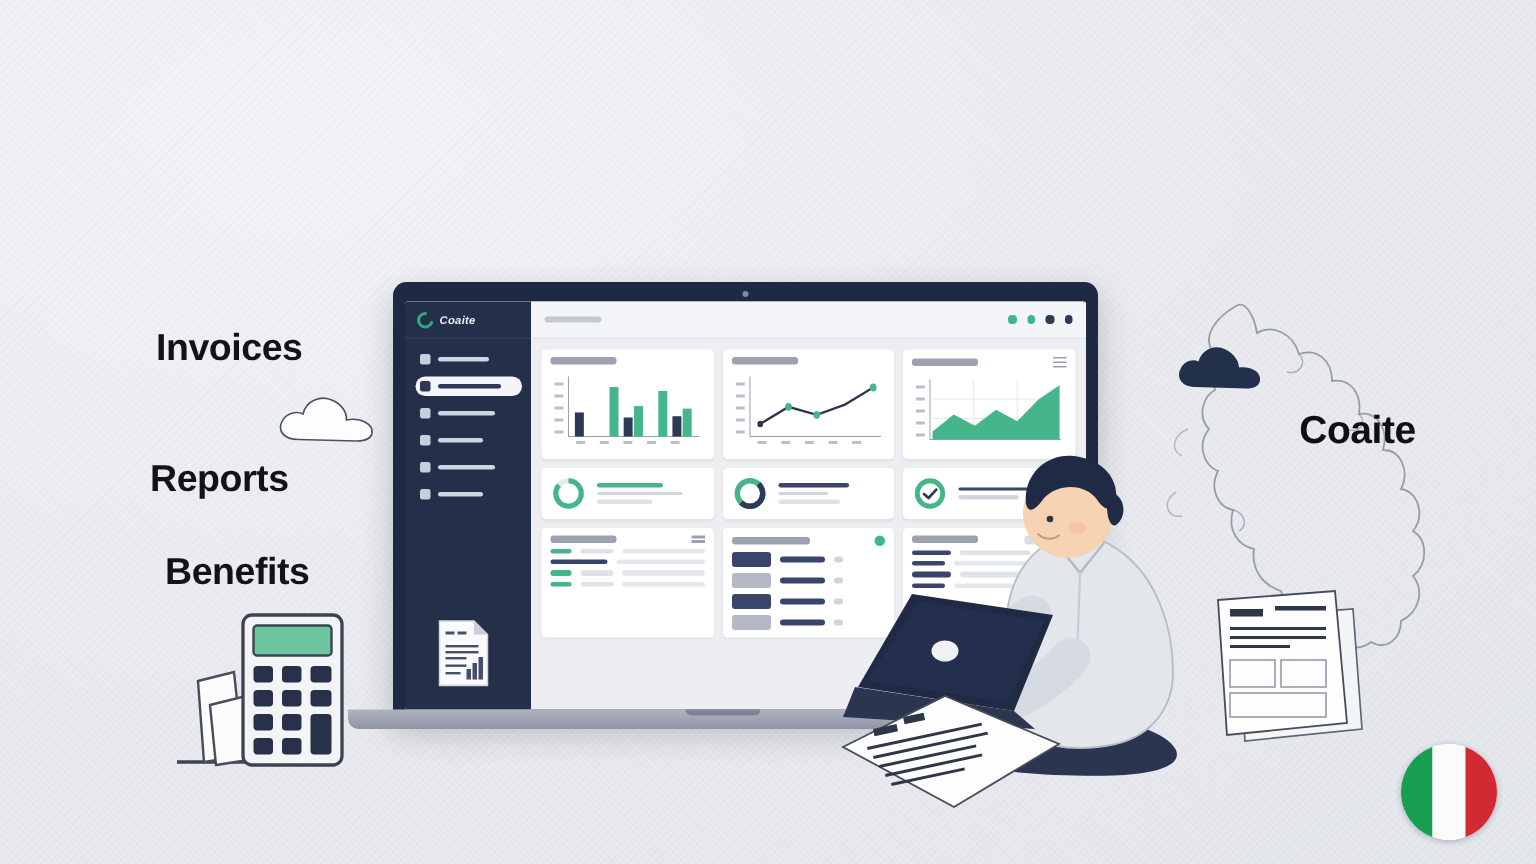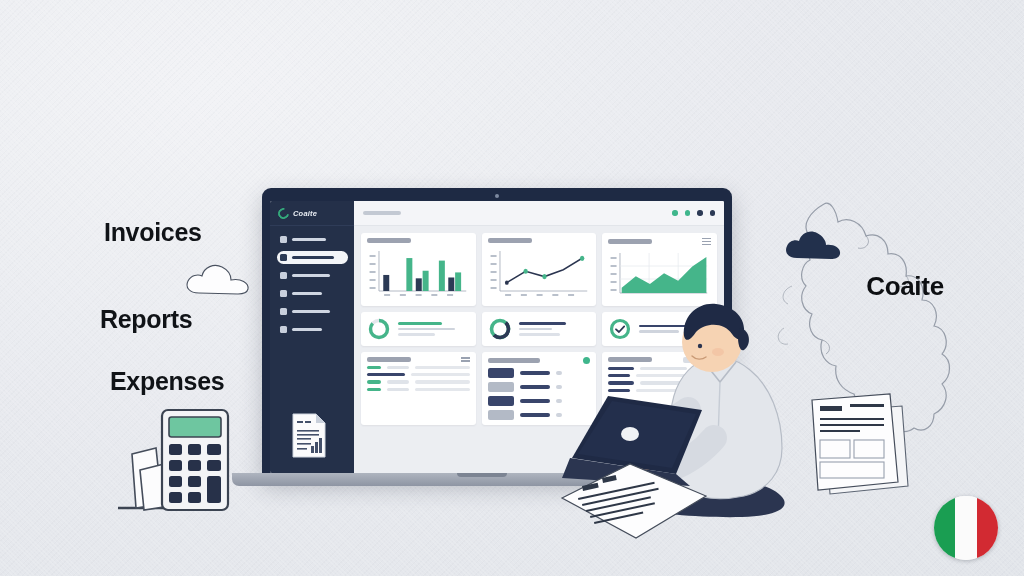--- a/index.html
+++ b/index.html
@@ -168,21 +168,21 @@
 
   <div class="right-text">
     <span>Coaite</span><br>
   </div>
 
   <div class="title">
   </div>
 
   <div class="side-label" id="lbl-invoices">Invoices</div>
   <div class="side-label" id="lbl-expenses">Reports</div>
-  <div class="side-label" id="lbl-reports">Expenses</div>
+  <div class="side-label" id="lbl-reports">Benefits</div>
 
   <svg class="cloud-small" viewBox="0 0 70 34">
     <path d="M16 32 C6 32 2 26 5 20 C8 14 15 13 19 15 C21 6 31 2 39 6
              C45 9 48 14 48 19 C58 17 66 22 65 28 C64 32 60 33 55 33 Z" fill="#fdfdfe" stroke="#4a5260" stroke-width="1.1"></path>
   </svg>
 
   <svg class="calc" viewBox="0 0 128 128">
     <path d="M6 116 L70 116" stroke="#3c4452" stroke-width="2.4" fill="none"></path>
     <g>
       <path d="M20 62 L44 56 L50 112 L24 116 Z" fill="#fcfcfd" stroke="#454d5b" stroke-width="1.6"></path>

